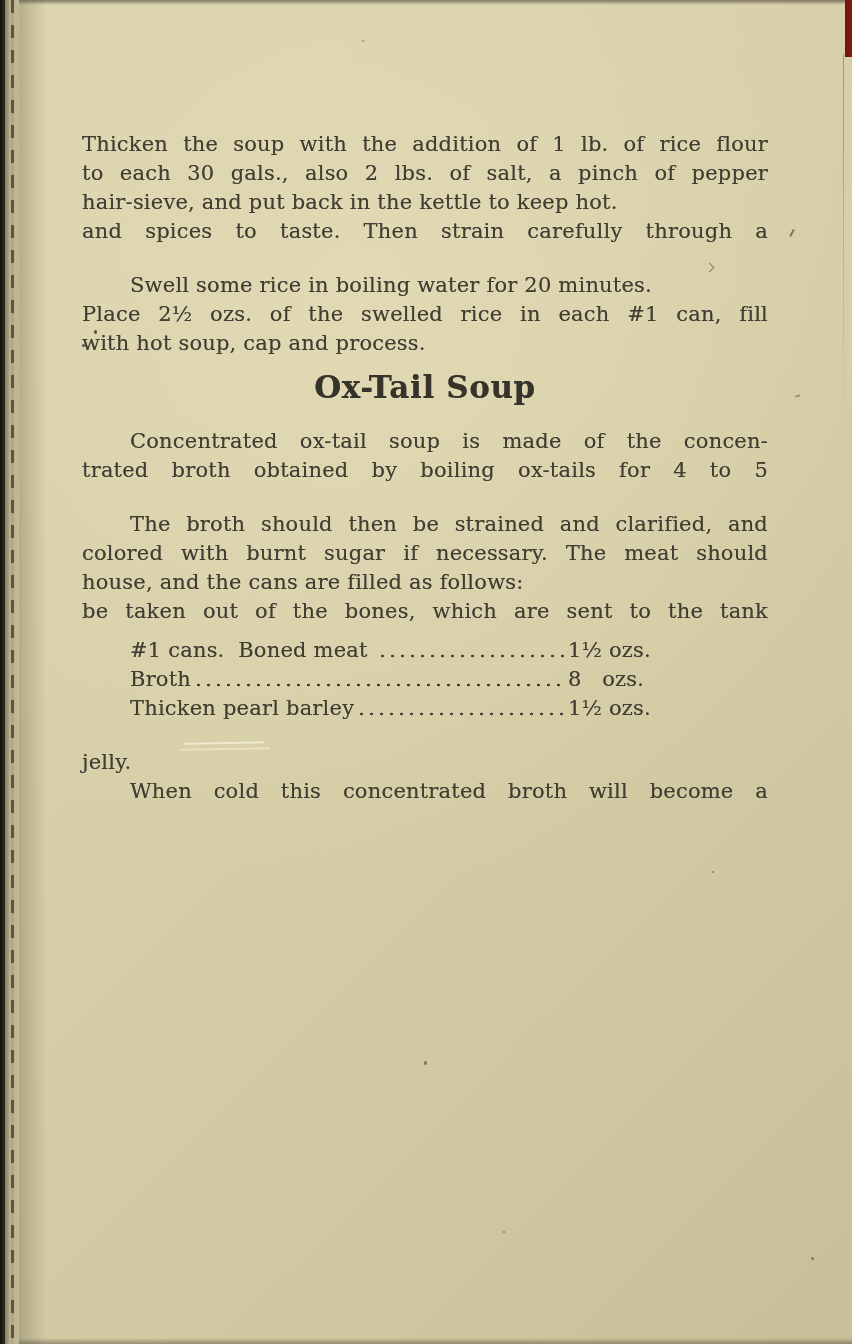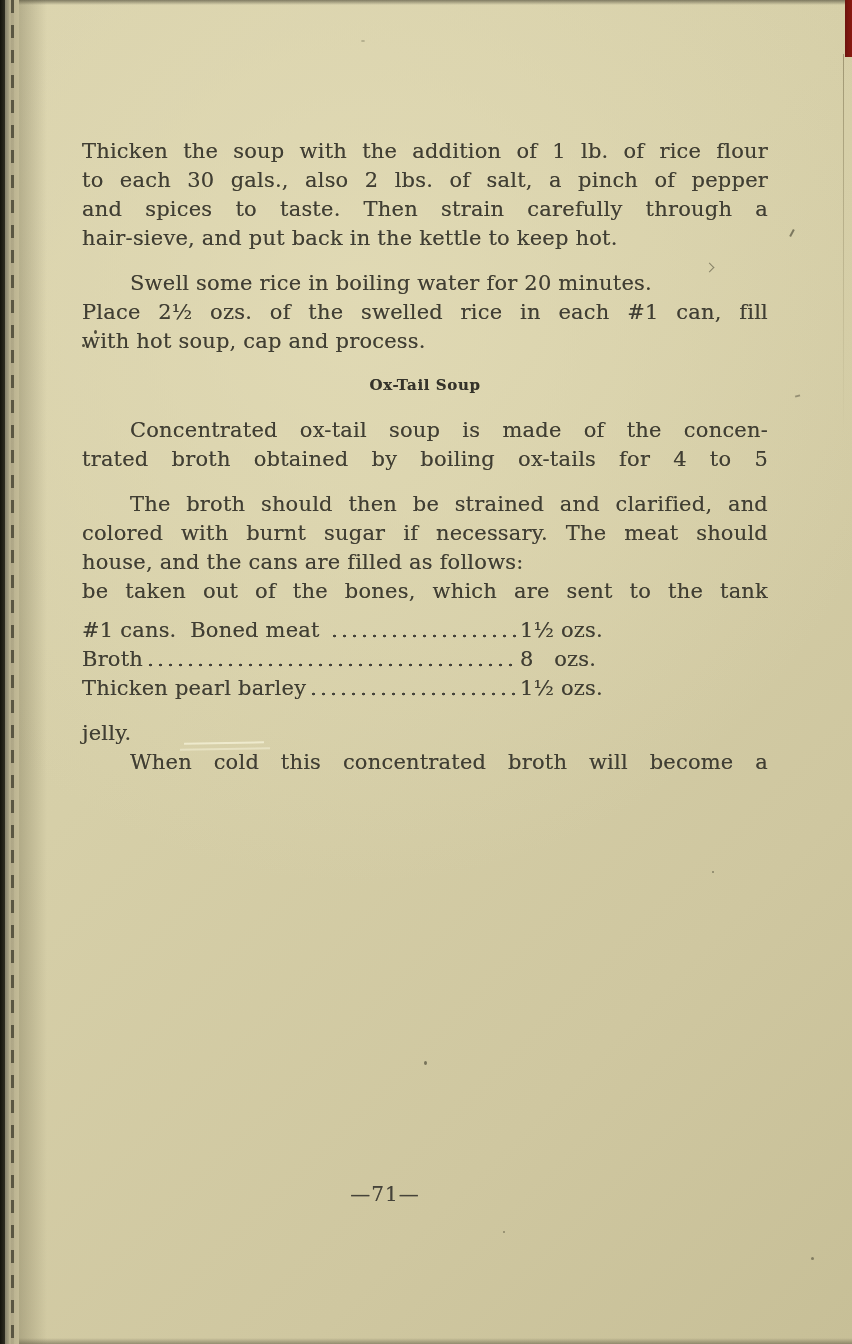--- a/index.html
+++ b/index.html
@@ -36,28 +36,28 @@
   .right-crease { position:absolute; right:8px; top:54px; width:1px; height:380px;
                   background: linear-gradient(180deg, rgba(115,105,72,.55), rgba(115,105,72,0)); }
   
   .text-block {
     position: absolute; left: 82px; top: 126px; width: 686px;
     color: #403e33;
     font-size: 21px; line-height: 29px;
     letter-spacing: .2px;
     text-shadow: 0 0 .6px rgba(62,60,48,.55);
   }
-  .text-block > :first-child { margin-top: 11px; }
-  .para { margin-top: 16px; }
+  .text-block > :first-child { margin-top: 4px; }
+  .para { margin-top: 25px; }
   .line.j   { text-align: justify; text-align-last: justify; }
   .line.ind { text-indent: 48px; }
   .heading  { margin: 15px 0 5px; text-align: center; font-weight: bold;
-              font-size: 15px; letter-spacing: .6px; color: #35332a; }
+              font-size: 31px; letter-spacing: .6px; color: #35332a; }
   .ing-list { margin-top: 10px; }
-  .list-row { display: flex; align-items: flex-end; width: 540px; height: 29px; }
+  .list-row { display: flex; align-items: flex-end; margin-left: 48px; width: 540px; height: 29px; }
   .list-label { white-space: pre; }
   .leader { flex: 1; align-self: stretch; margin: 0 3px 0 5px;
             background-image: radial-gradient(circle at 2.5px center, #45433a 1.25px, rgba(0,0,0,0) 1.6px);
             background-size: 10px 8px; background-repeat: repeat-x;
             background-position: left bottom 5px; }
   .list-value { white-space: pre; width: 102px; }
   .page-number {
     position: absolute; top: 1182px; left: 82px; width: 686px;
     text-align: center; transform: translateX(-40px);
     color: #45433a; font-size: 20px; letter-spacing: 1px;
@@ -83,22 +83,22 @@
   <div class="binding-strip"></div>
   <div class="binding-stitch"></div>
   <div class="binding-shadow"></div>
   <div class="cover-corner"></div>
   <div class="right-crease"></div>
 
   <div class="text-block">
       <div class="para">
         <div class="line j">Thicken the soup with the addition of 1 lb. of rice flour</div>
         <div class="line j">to each 30 gals., also 2 lbs. of salt, a pinch of pepper</div>
+        <div class="line">hair-sieve, and put back in the kettle to keep hot.</div>
         <div class="line j">and spices to taste.  Then strain carefully through a</div>
-        <div class="line">hair-sieve, and put back in the kettle to keep hot.</div>
       </div>
       <div class="para">
         <div class="line ind">Swell some rice in boiling water for 20 minutes.</div>
         <div class="line j">Place 2½ ozs. of the swelled rice in each #1 can, fill</div>
         <div class="line">with hot soup, cap and process.</div>
       </div>
       <div class="heading">Ox-Tail Soup</div>
       <div class="para">
         <div class="line j ind">Concentrated ox-tail soup is made of the concen-</div>
         <div class="line j">trated broth obtained by boiling ox-tails for 4 to 5</div>
@@ -125,21 +125,20 @@
           <span class="leader"></span>
           <span class="list-value">1½ ozs.</span>
         </div>
       </div>
       <div class="para">
         <div class="line">jelly.</div>
         <div class="line j ind">When cold this concentrated broth will become a</div>
       </div>
     </div>
 
-  <div class="page-number">—71—</div>
 
   <div class="tick" style="left:791px; top:229px; width:2px; height:8px; transform:rotate(28deg); opacity:.7;"></div>
   <div class="chev" style="left:706px; top:264px;"></div>
   <div class="speck" style="left:94px;  top:330px; width:3px; height:4px;"></div>
   <div class="speck" style="left:82px;  top:344px; width:3px; height:3px;"></div>
   <div class="tick" style="left:795px; top:395px; width:5px; height:1.5px; transform:rotate(-15deg); opacity:.5;"></div>
   <div class="speck" style="left:712px; top:871px; width:2px; height:2px; opacity:.6;"></div>
   <div class="speck" style="left:424px; top:1061px; width:3px; height:4px; opacity:.7;"></div>
   <div class="speck" style="left:503px; top:1231px; width:2px; height:2px; opacity:.55;"></div>
   <div class="speck" style="left:811px; top:1257px; width:3px; height:3px; opacity:.6;"></div>

